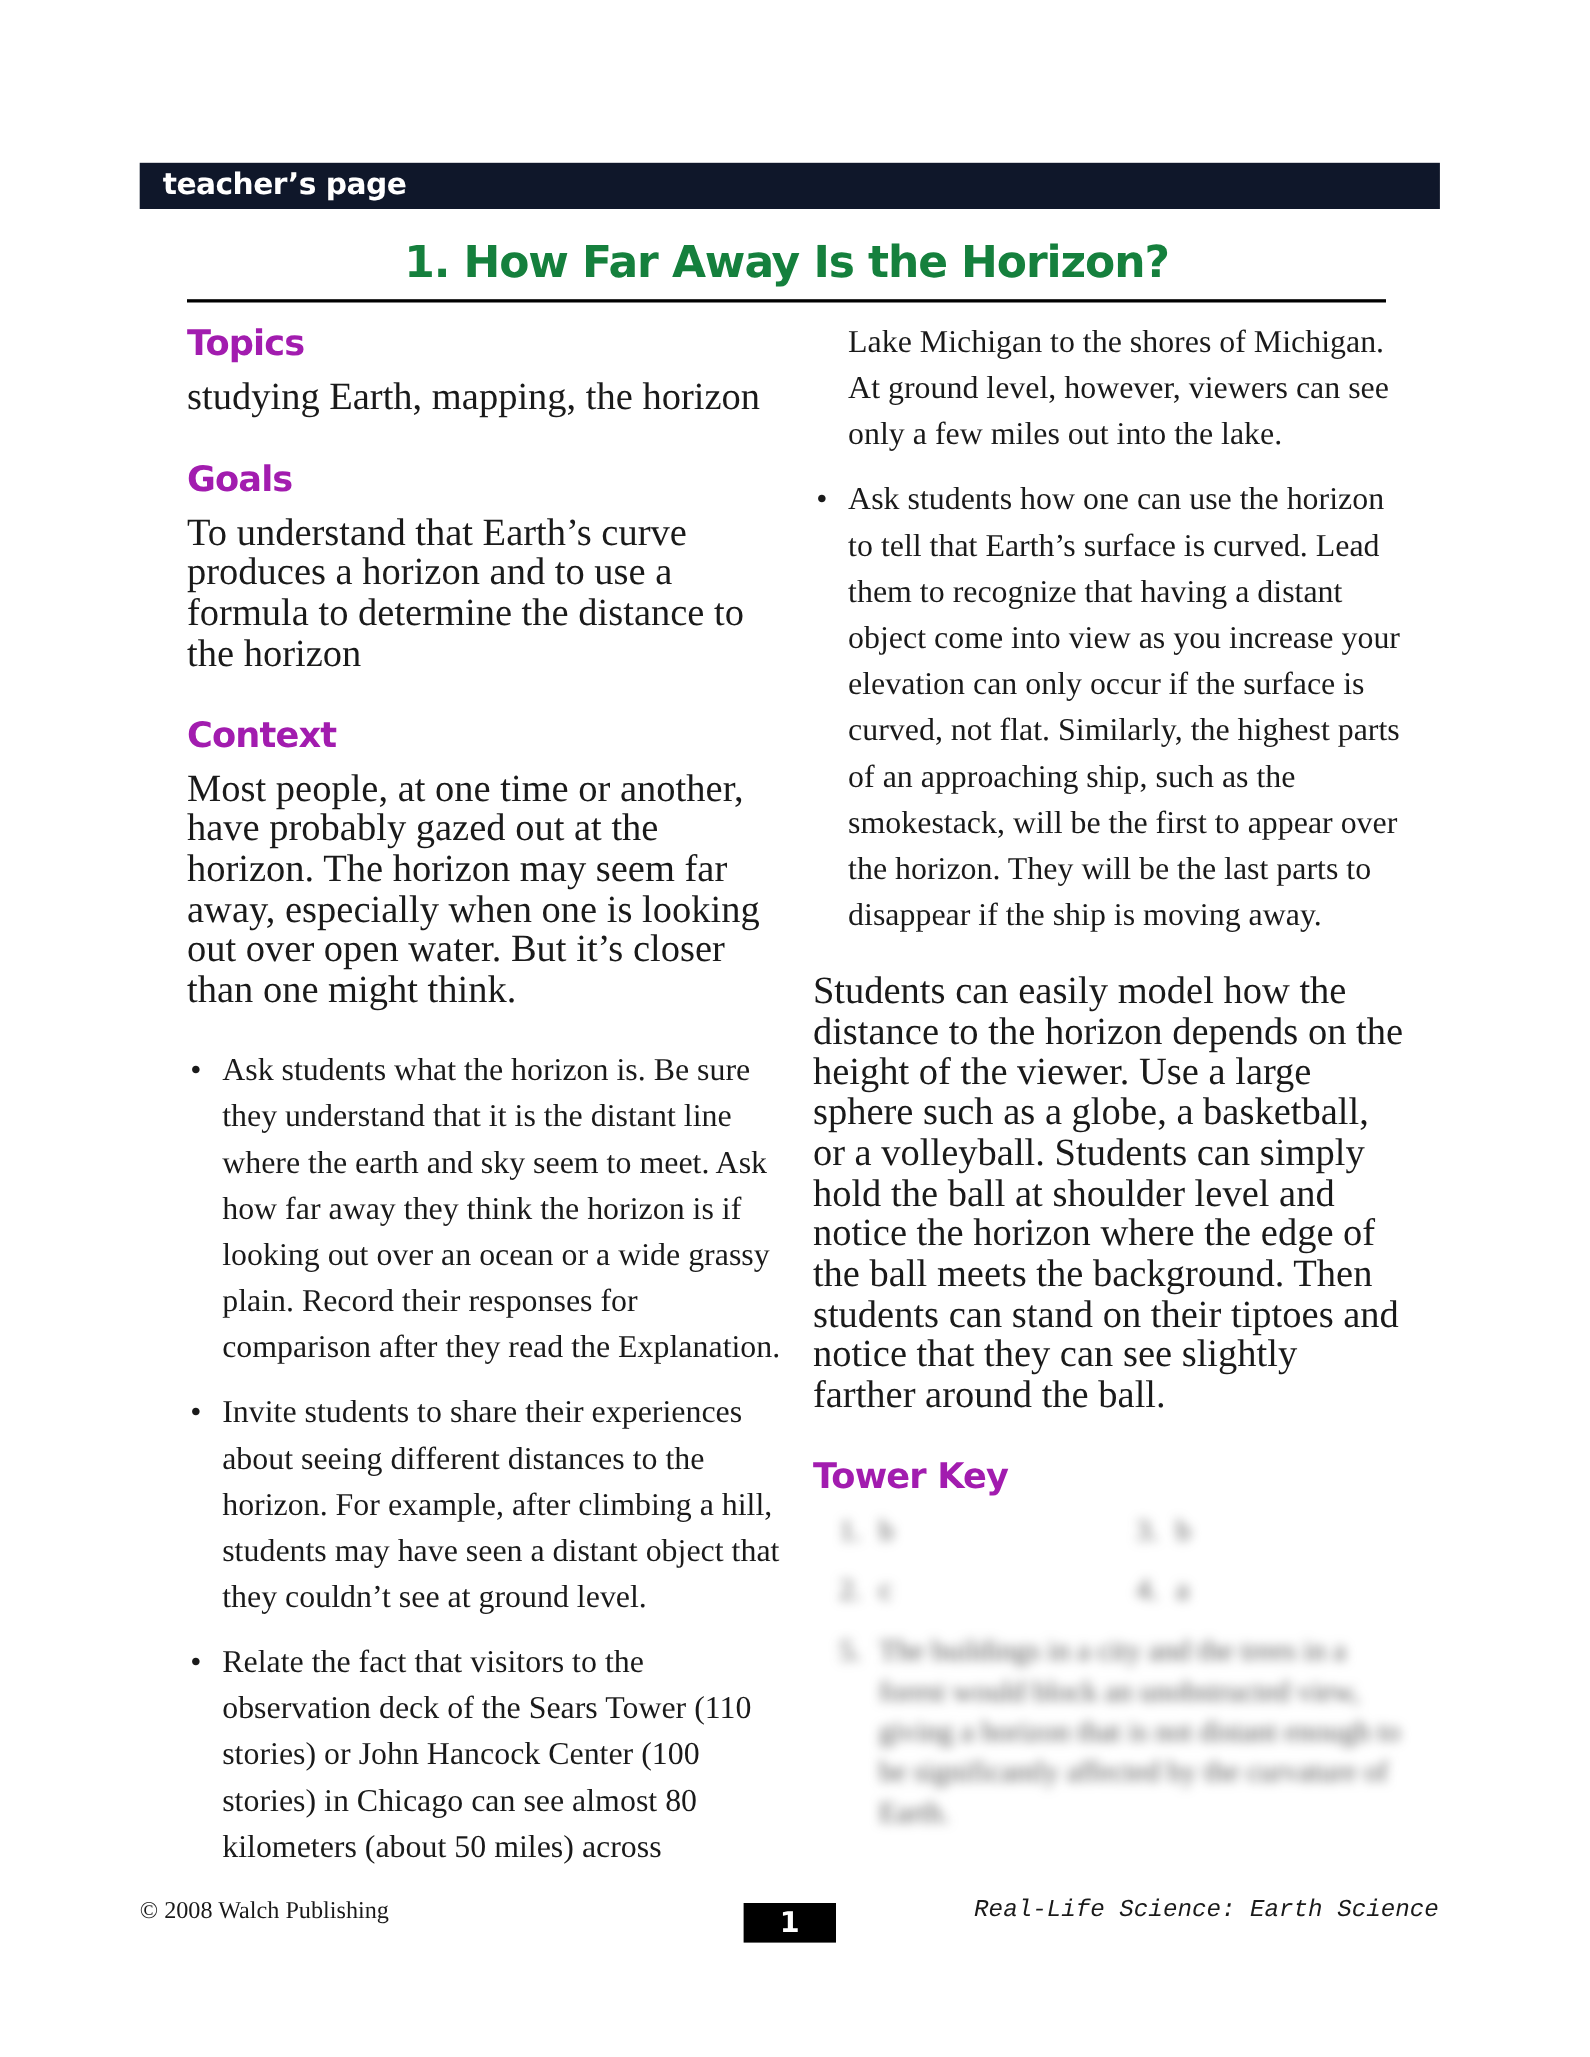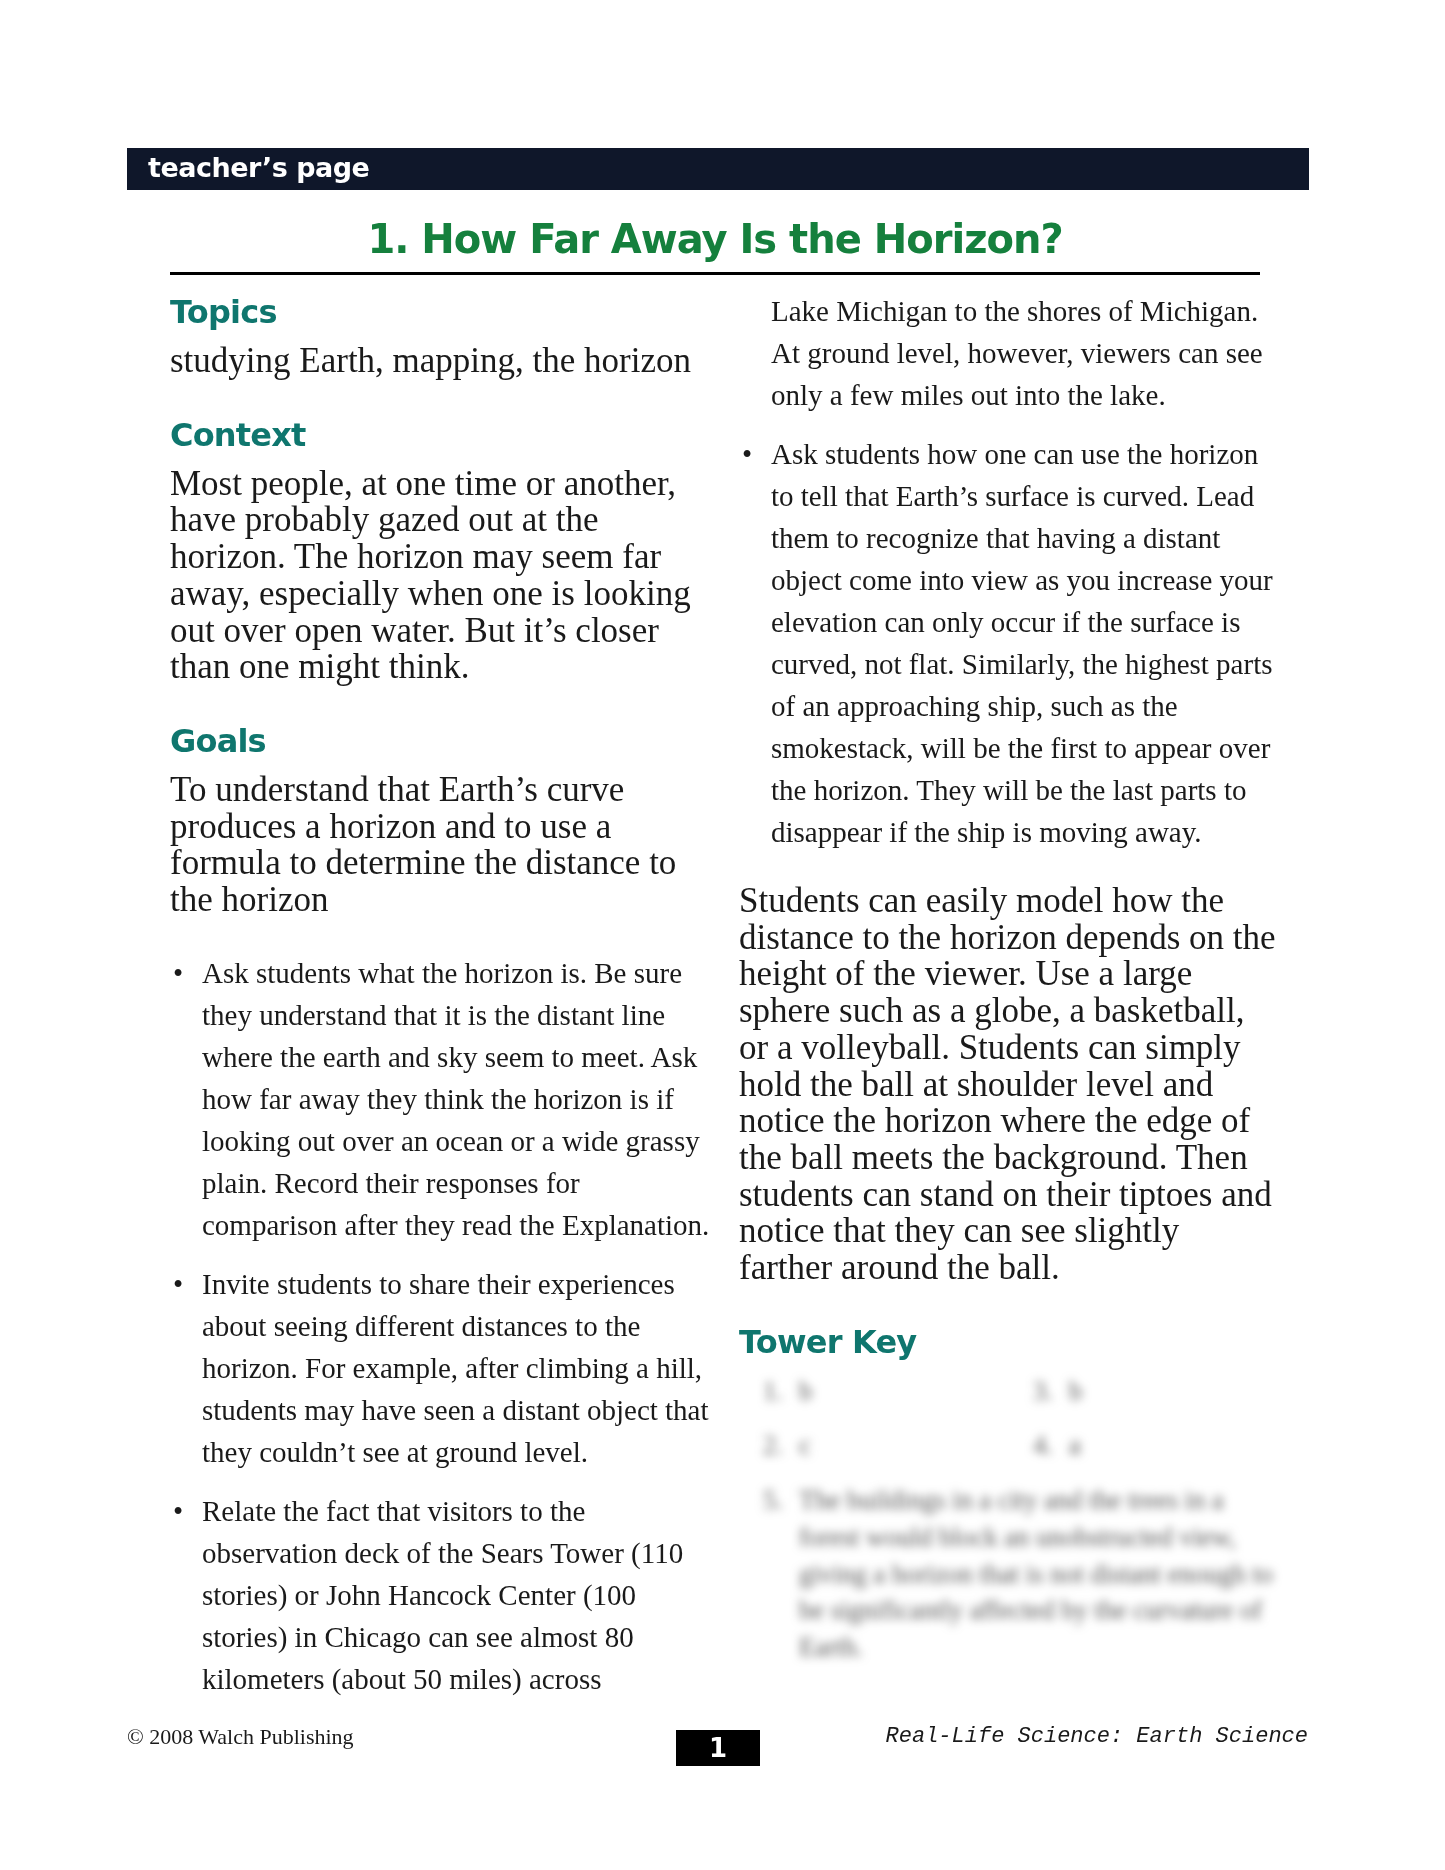--- a/index.html
+++ b/index.html
@@ -13,21 +13,21 @@
     .title { position: absolute; left: 170px; width: 1090px; top: 214px; text-align: center;
              font-family: "DejaVu Sans", "Liberation Sans", sans-serif; font-weight: bold;
              font-size: 40px; letter-spacing: -1px; color: #15803d; margin: 0; line-height: 50px; }
     .title-rule { position: absolute; left: 170px; top: 272px; width: 1090px; height: 3px; background: #000; }
 
     .col { position: absolute; top: 290px; }
     .col-left { left: 170px; width: 540px; }
     .col-right { left: 739px; width: 540px; }
 
     h2.sec { font-family: "DejaVu Sans", "Liberation Sans", sans-serif; font-weight: bold;
-             font-size: 32px; letter-spacing: -0.8px; color: #0f766e; margin: 0; line-height: 44px; }
+             font-size: 32px; letter-spacing: -0.8px; color: #a21caf; margin: 0; line-height: 44px; }
     p.body { margin: 0; font-size: 35px; line-height: 36.7px; }
     ul.notes { list-style: none; margin: 0; padding: 0; }
     ul.notes li { position: relative; padding-left: 32px; font-size: 29px; line-height: 42px; }
     ul.notes li .bullet { position: absolute; left: 3px; top: 0; }
 
     .blurred { filter: blur(5px); color: #555; }
     .ak-grid { display: grid; grid-template-columns: 270px 200px; row-gap: 18px; margin-left: 24px; }
     .ak-item { font-size: 26.5px; line-height: 36.7px; }
     .ak-num { display: inline-block; width: 36px; }
     .ak-long { display: flex; margin-left: 24px; margin-top: 18px; font-size: 26.5px; line-height: 36.7px; }
@@ -49,27 +49,27 @@
 <h1 class="title">1. How Far Away Is the Horizon?</h1>
 <div class="title-rule"></div>
 
 <div class="col col-left">
   <section>
     <h2 class="sec">Topics</h2>
     <p class="body" style="margin-top:9px;">studying Earth, mapping, the horizon</p>
   </section>
 
   <section style="margin-top:33px;">
-    <h2 class="sec">Context</h2>
-    <p class="body" style="margin-top:9px;">Most people, at one time or another, have probably gazed out at the horizon. The horizon may seem far away, especially when one is looking out over open water. But it’s closer than one might think.</p>
+    <h2 class="sec">Goals</h2>
+    <p class="body" style="margin-top:9px;">To understand that Earth’s curve produces a horizon and to use a formula to determine the distance to the horizon</p>
   </section>
 
   <section style="margin-top:33px;">
-    <h2 class="sec">Goals</h2>
-    <p class="body" style="margin-top:9px;">To understand that Earth’s curve produces a horizon and to use a formula to determine the distance to the horizon</p>
+    <h2 class="sec">Context</h2>
+    <p class="body" style="margin-top:9px;">Most people, at one time or another, have probably gazed out at the horizon. The horizon may seem far away, especially when one is looking out over open water. But it’s closer than one might think.</p>
   </section>
 
   <section style="margin-top:33px;">
     <ul class="notes" style="margin-top:9px;">
       <li>
         <span class="bullet">•</span>
         <span>Ask students what the horizon is. Be sure they understand that it is the distant line where the earth and sky seem to meet. Ask how far away they think the horizon is if looking out over an ocean or a wide grassy plain. Record their responses for comparison after they read the Explanation.</span>
       </li>
       <li style="margin-top:17px;">
         <span class="bullet">•</span>

